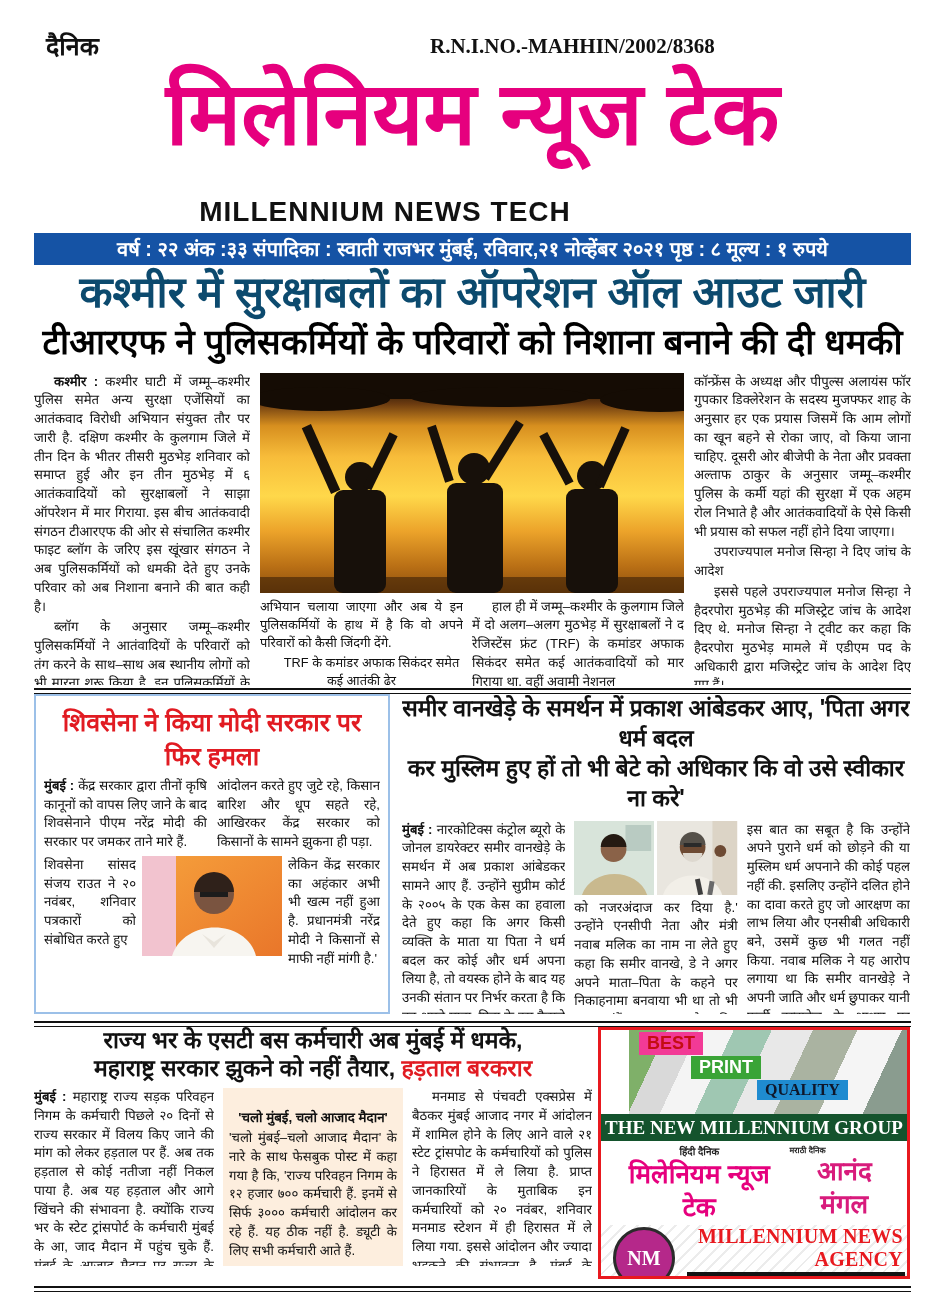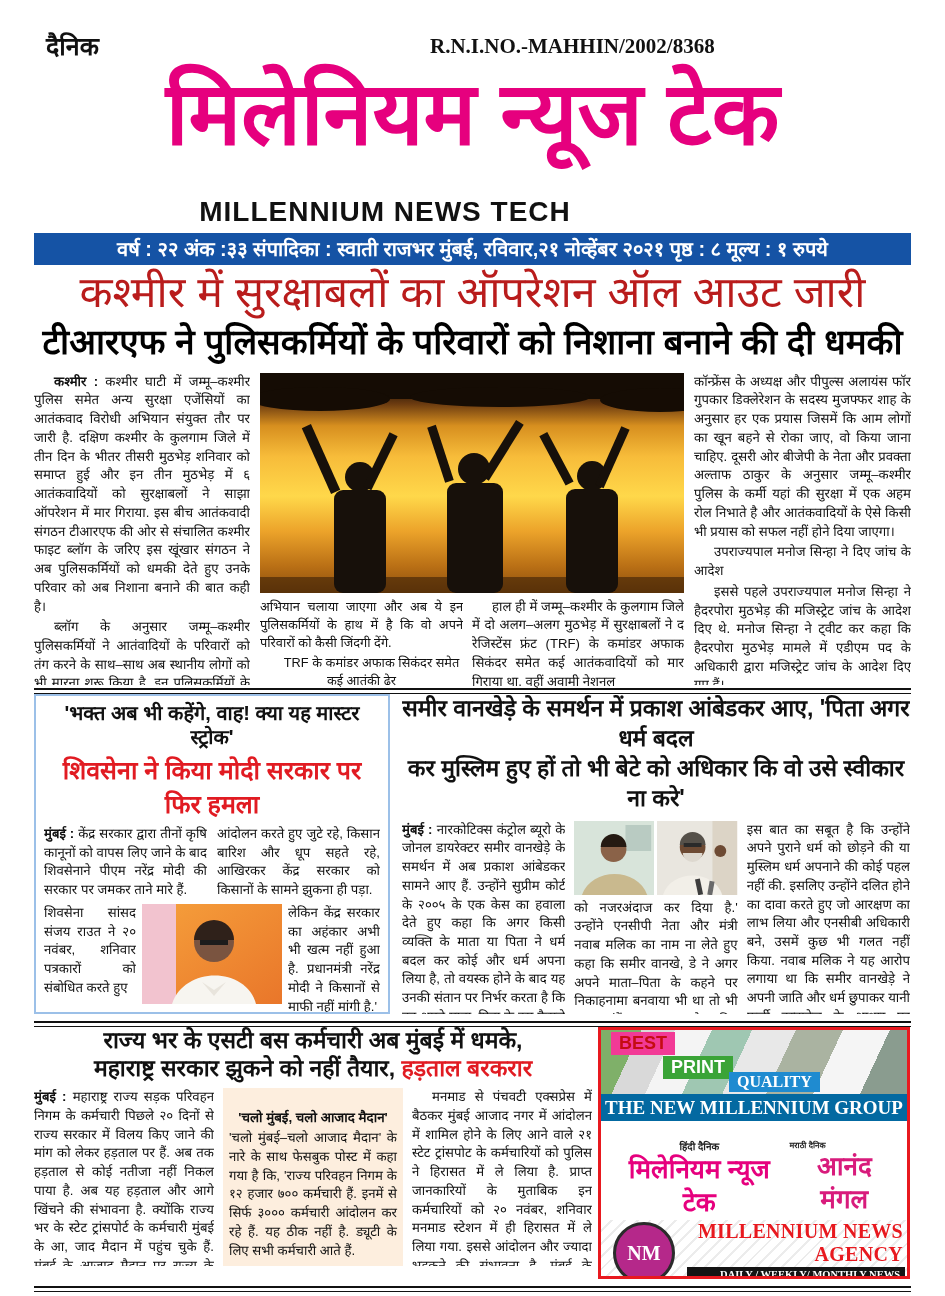--- a/index.html
+++ b/index.html
@@ -22,21 +22,21 @@
   .rule{position:absolute;left:34px;right:34px;height:3px;border-top:2px solid #111;border-bottom:1px solid #111;}
 
   
   .col{ text-align:justify;font-size:13.2px;line-height:1.42;overflow:hidden;}
   .col p{margin:0 0 2px 0;text-indent:20px;}
   .col p.noind{text-indent:0;}
   b.dl{font-weight:bold;}
 
   
   .lead{position:absolute;left:34px;right:34px;top:268px;}
-  .lead-h{color:#b91c1c;font-weight:normal;font-size:43px;text-align:center;line-height:1.15;}
+  .lead-h{color:#0c4a6e;font-weight:bold;font-size:43px;text-align:center;line-height:1.15;}
   .lead-sh{color:#000;font-weight:bold;font-size:35px;text-align:center;line-height:1.15;margin-top:5px;}
   .lead-body{display:flex;gap:10px;margin-top:10px;height:312px;}
   .lead-cl{width:221px;}
   .lead-mid{width:424px;}
   .lead-cr{width:222px;}
   .lead-photo{width:424px;height:220px;display:block;}
   .cap-row{display:flex;gap:9px;margin-top:5px;}
   .cap{width:203px;font-size:12.8px;}
   .cap-bold{font-weight:normal;text-align:center;text-indent:0;margin-top:2px;}
   .midtxt{width:212px;}
@@ -64,29 +64,29 @@
   .st-h{font-size:23px;font-weight:bold;text-align:center;line-height:1.2;}
   .st-h .red{color:#e11b22;}
   .st-body{display:flex;gap:9px;margin-top:6px;height:178px;}
   .st-c{flex:1;}
   .st-boxed{background:#fdeede;padding:20px 6px 6px;margin-bottom:4px;}
   .st-boxed .bt{font-weight:bold;text-align:center;text-indent:0;font-size:13.4px;margin-bottom:2px;}
 
   
   .ad{position:absolute;left:598px;top:1027px;width:312px;height:252px;border:3px solid #e8191f;
       box-sizing:border-box;background:#fff;overflow:hidden;}
-  .ad-collage{position:relative;height:64px;
-      background:linear-gradient(115deg,#7fb069 0 12%,#d9d9d9 12% 22%,#f4f4f4 22% 33%,#9fc7b2 33% 45%,#e8e8e8 45% 58%,#aab3a1 58% 72%,#f5f5f5 72% 86%,#8a9c8f 86%);}
+  .ad-collage{position:relative;height:84px;
+      background:linear-gradient(115deg,#7fb069 0 12%,#d9d9d9 12% 22%,#f4f4f4 22% 33%,#9fc7b2 33% 45%,#e8e8e8 45% 58%,#aab3a1 58% 72%,#f5f5f5 72% 86%,#8a9c8f 86%);margin-left:28px;}
   .tagbox{position:absolute;font-weight:bold;padding:1px 8px;font-size:16px;}
   .tag-best{left:10px;top:2px;background:#f23a96;color:#c40c12;font-size:18px;}
   .tag-print{left:62px;top:26px;background:#3aa437;color:#fff;font-size:18px;}
-  .tag-quality{left:128px;top:42px;background:#1f8bd0;color:#ffffff;}
-  .ad-band{height:27px;background:#0369a1;color:#fff;text-align:center;font-weight:bold;
+  .tag-quality{left:128px;top:50px;background:#1f8bd0;color:#0f172a;}
+  .ad-band{height:27px;background:#14532d;color:#fff;text-align:center;font-weight:bold;
            font-size:19px;line-height:27px;}
-  .ad-names{display:flex;justify-content:space-between;align-items:flex-start;padding:18px 8px 0;}
+  .ad-names{display:flex;justify-content:space-between;align-items:flex-start;padding:3px 8px 0;}
   .ad-name-blk{text-align:center;}
   .ad-mini{font-size:10px;font-weight:bold;color:#222;}
   .ad-mini.right{font-size:8px;text-align:left;}
   .ad-paper{font-size:26px;font-weight:bold;color:#e6007e;line-height:1.25;}
   .ad-paper.m{color:#d81b7c;}
   .ad-bottom{position:relative;height:96px;margin-top:2px;padding-left:86px;box-sizing:border-box;
       background:repeating-linear-gradient(135deg,#ffffff 0 7px,#ececec 7px 9px);}
   .nm-logo{position:absolute;left:12px;top:2px;width:56px;height:56px;border-radius:50%;
       background:#b5288a;border:3px solid #2b2b2b;color:#fff;display:flex;align-items:center;
       justify-content:center;font-weight:bold;font-size:20px;}
@@ -164,21 +164,20 @@
         <p>उपराज्यपाल मनोज सिन्हा ने दिए जांच के आदेश</p>
         <p>इससे पहले उपराज्यपाल मनोज सिन्हा ने हैदरपोरा मुठभेड़ की मजिस्ट्रेट जांच के आदेश दिए थे. मनोज सिन्हा ने ट्वीट कर कहा कि हैदरपोरा मुठभेड़ मामले में एडीएम पद के अधिकारी द्वारा मजिस्ट्रेट जांच के आदेश दिए गए हैं।</p>
 
       </div>
     </div>
   </div>
 
   <div class="rule" style="top:688px"></div>
 
   <div class="ss-box">
-    <div class="ss-h">'भक्त अब भी कहेंगे, वाह! क्या यह मास्टर स्ट्रोक'</div>
     <div class="ss-sh">शिवसेना ने किया मोदी सरकार पर फिर हमला</div>
     <div class="ss-row">
       <div class="col half">
           <p class="noind"><b class="dl">मुंबई :</b> <span>केंद्र सरकार द्वारा तीनों कृषि कानूनों को वापस लिए जाने के बाद शिवसेनाने पीएम नरेंद्र मोदी की सरकार पर जमकर ताने मारे हैं.</span></p>
         </div>
       <div class="col half">
           <p class="noind">आंदोलन करते हुए जुटे रहे, किसान बारिश और धूप सहते रहे, आखिरकर केंद्र सरकार को किसानों के सामने झुकना ही पड़ा.</p>
         </div>
     </div>
     <div class="ss-mid">

